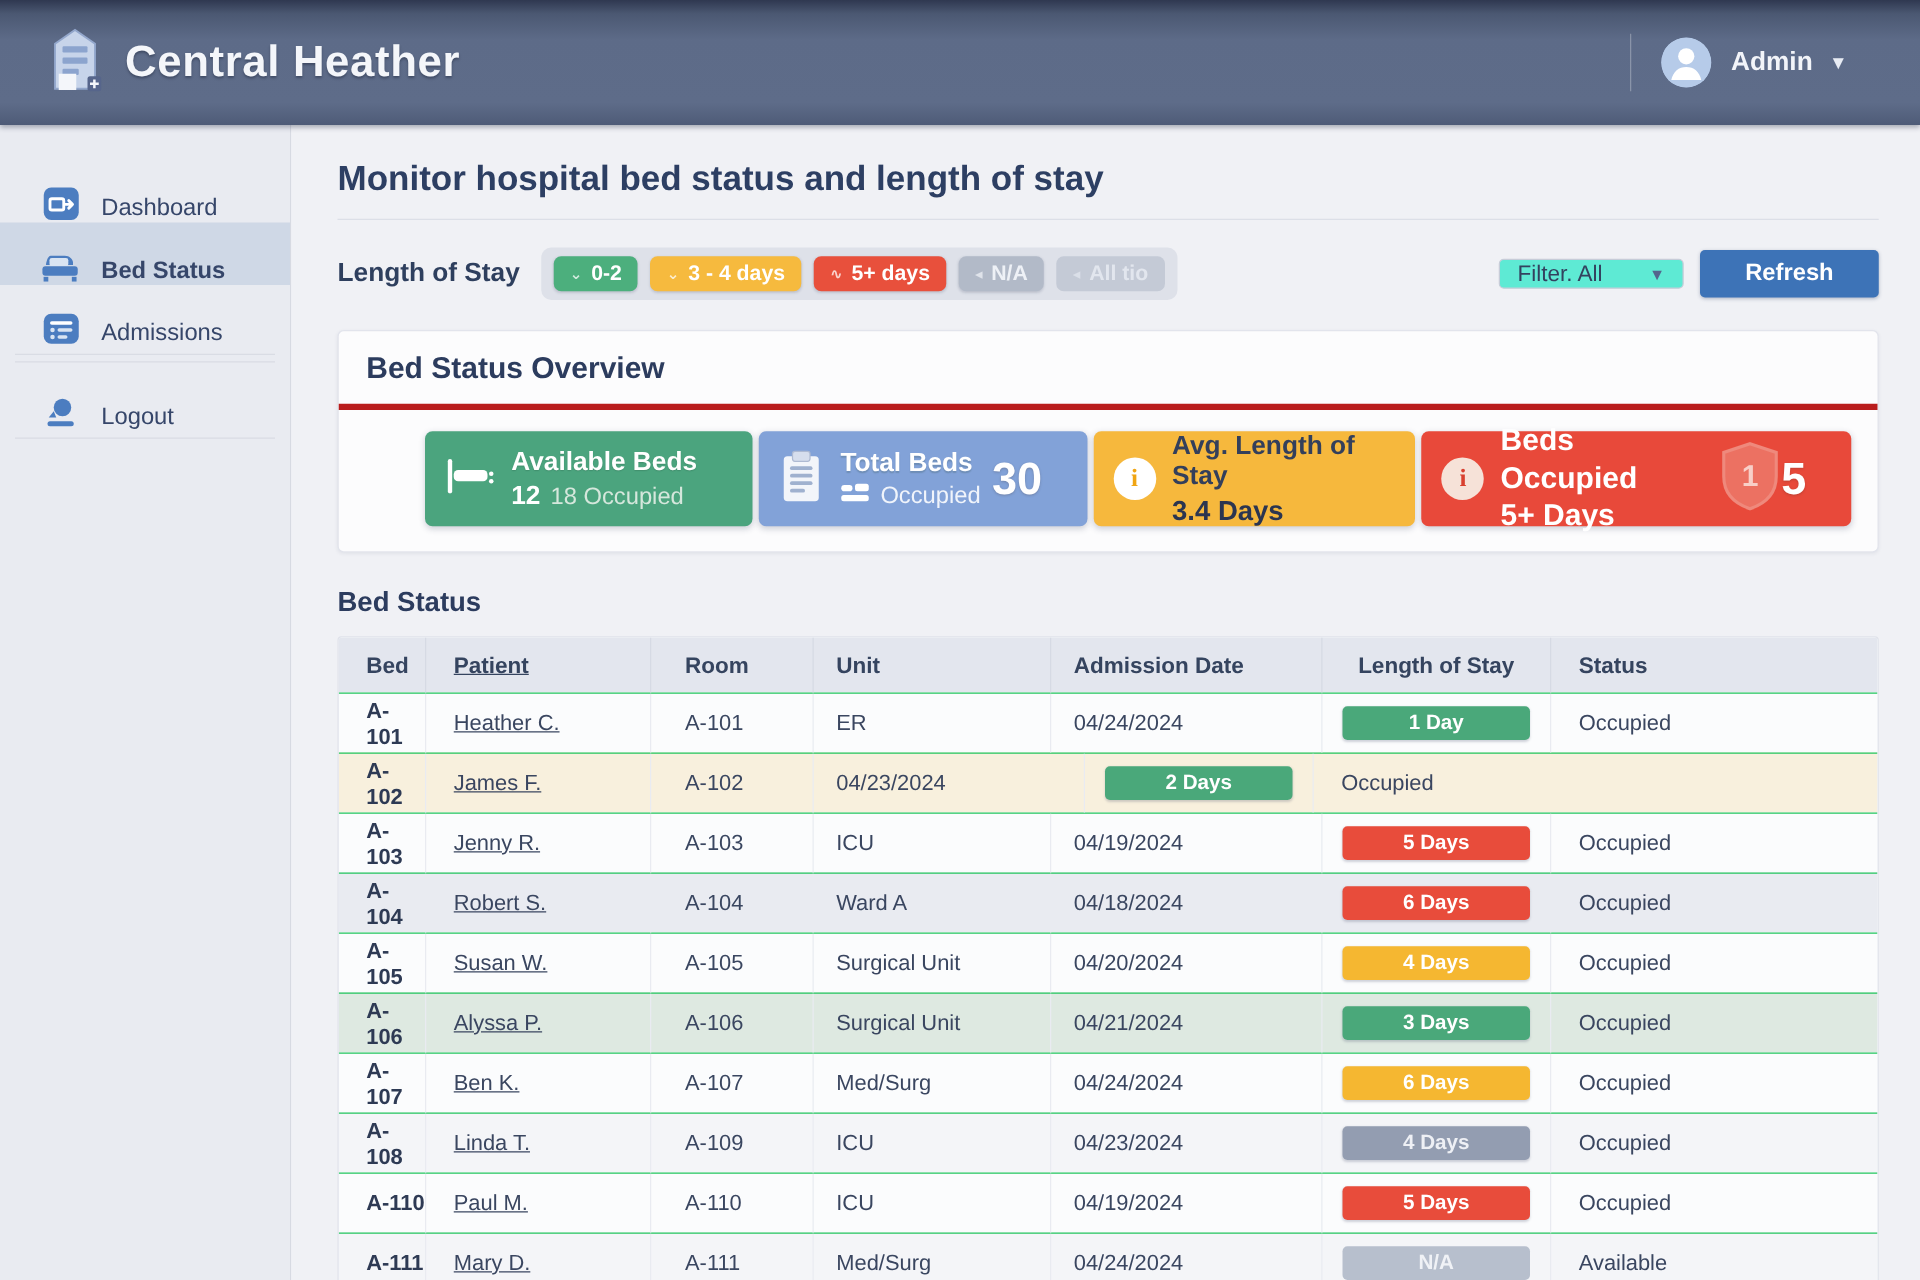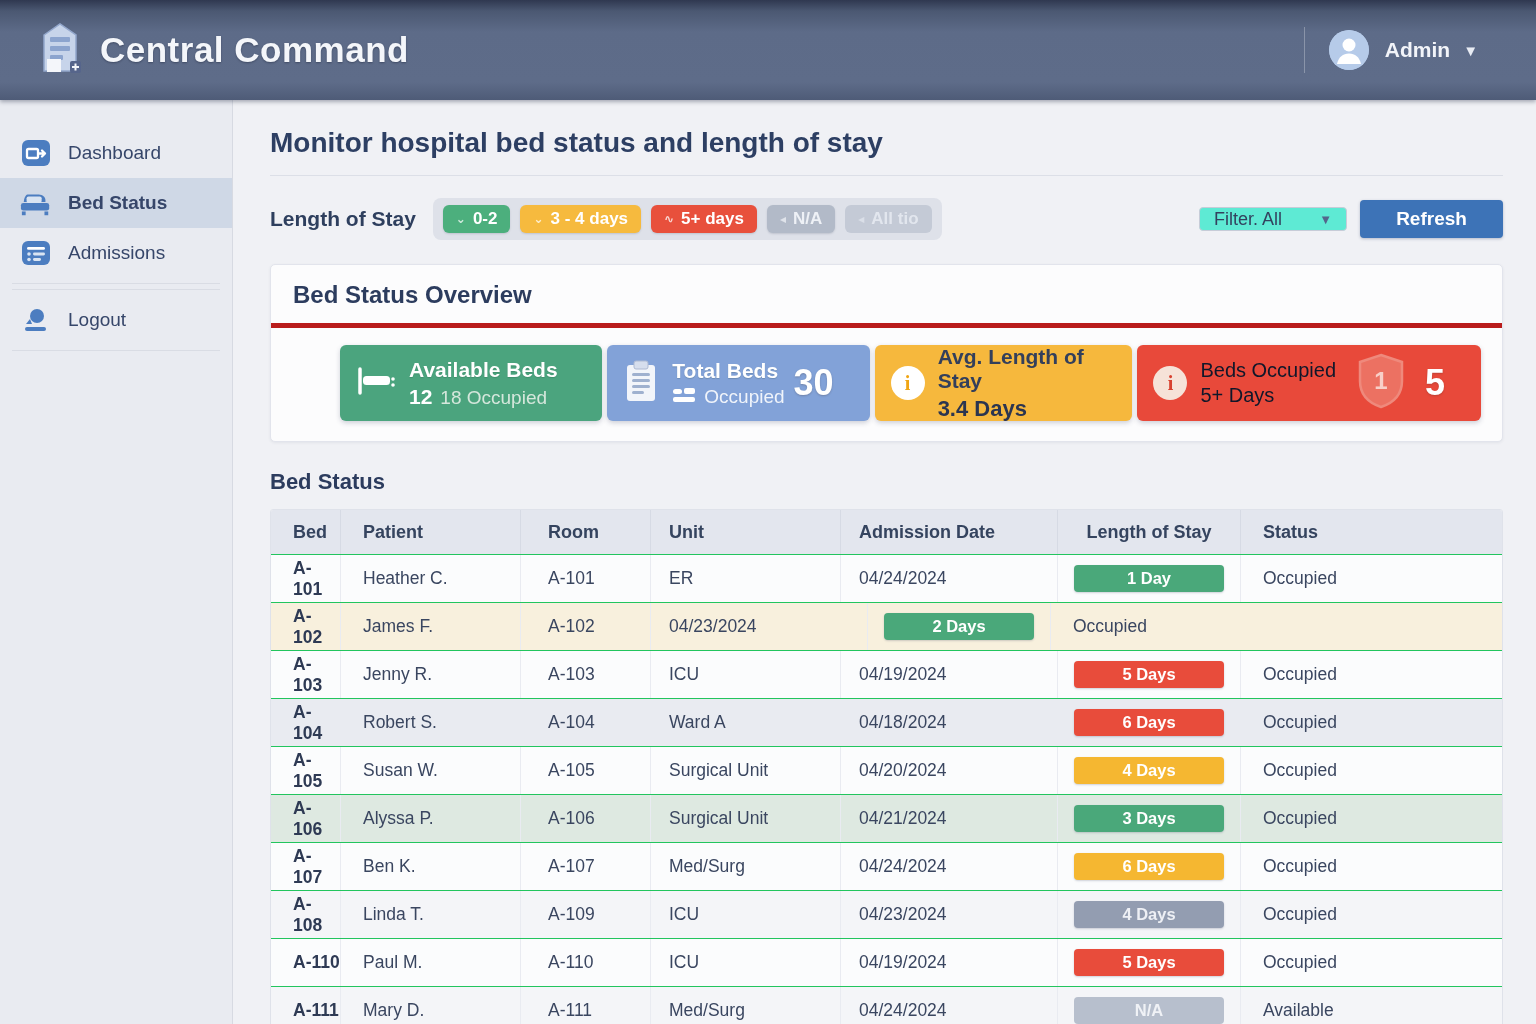--- a/index.html
+++ b/index.html
@@ -17,21 +17,21 @@
   .user-sep { width:1px; height:46px; background:rgba(255,255,255,.28); margin-right:24px; }
   .avatar { width:40px; height:40px; border-radius:50%; background:#b6cbe9; display:flex;
     align-items:center; justify-content:center; overflow:hidden; }
   .user-name { color:#f2f4f9; font-size:21px; font-weight:700; margin-left:16px; }
   .chev { color:#e8ecf4; font-size:15px; margin-left:13px; }
 
   
   .sidebar { position:absolute; top:100px; left:0; width:233px; bottom:0;
     background:#e9ebf1; border-right:1px solid #d7dae2; }
   .nav { padding-top:28px; }
-  .nav-item { display:flex; align-items:center; height:50px; padding-left:20px; gap:16px;
+  .nav-item { display:flex; align-items:flex-end; height:50px; padding-left:33px; gap:16px;
     font-size:19px; color:#36466a; cursor:pointer; }
   .nav-item.active { background:#cfd8e6; font-weight:600; }
   .nav-item .nav-icon { width:32px; height:30px; display:flex; align-items:center; justify-content:center; }
   .nav-divider { height:1px; background:#d9dce4; margin:5px 12px 5px 12px; }
 
   
   .main { position:absolute; top:100px; left:233px; right:0; bottom:0;
     padding:0 33px 0 37px; background:#f0f1f5; }
   .page-title { font-size:28px; color:#2d3f63; font-weight:600; padding:27px 0 16px 0; }
   .rule { height:1px; background:#dcdfe7; }
@@ -75,36 +75,36 @@
   .card-line2 b { font-size:21px; color:#fff; font-weight:700; margin-right:8px; }
   .card-subrow { display:flex; align-items:center; gap:8px; font-size:19px; color:rgba(255,255,255,.88); margin-top:3px; }
   .card-big { font-size:36px; font-weight:700; color:#fff; margin-left:auto; padding-right:20px;
     text-shadow:0 1px 2px rgba(60,40,30,.25); }
   .info-circle { width:34px; height:34px; min-width:34px; border-radius:50%; background:#fff;
     display:flex; align-items:center; justify-content:center; font-size:20px; font-weight:700; color:#f0a513;
     font-family:"Liberation Serif",serif; }
   .card.red .info-circle { background:#f6e2d8; color:#d8402f; }
   .card.yellow .card-title { color:#333f5b; text-shadow:none; }
   .card.yellow .card-value { font-size:22px; font-weight:700; color:#2b3550; margin-top:3px; }
-  .card.red .card-title2 { font-size:20px; font-weight:400; color:#0f172a; line-height:1.25; }
+  .card.red .card-title2 { font-size:24px; font-weight:700; color:#ffffff; line-height:1.25; }
   .shield { margin-left:auto; opacity:.8; }
 
   
   .section-title { font-size:22px; font-weight:700; color:#2c3c5e; margin:27px 0 14px 0; }
   .table { border:1px solid #dfe2ea; border-radius:3px; overflow:hidden; background:#fbfcfd; }
   .thead { display:flex; background:#e3e6ee; height:44px; }
   .th { font-size:18px; color:#35445f; font-weight:600; display:flex; align-items:center;
     padding-left:22px; border-right:1px solid #d6dae4; }
   .th:last-child { border-right:none; }
   .tr { display:flex; border-top:1px solid #22c55e; background:#fbfcfd; }
   .td { height:47px; display:flex; align-items:center; font-size:17.5px; color:#3a4660;
     padding-left:22px; border-right:1px solid #e9ebf1; }
   .td:last-child { border-right:none; }
   .col-bed { width:70px; }
-  .col-patient { width:180px; }
+  .col-patient { width:180px;text-decoration:underline; }
   .col-room { width:130px; }
   .col-room.td, .th.col-room { padding-left:27px; }
   .col-unit { width:190px; padding-left:18px; }
   .col-date { width:217px; padding-left:18px; }
   .col-los { width:183px; justify-content:center; padding-left:0; }
   .col-status { flex:1; }
   .td.col-bed { font-weight:700; color:#2e3a54; }
   .badge { min-width:150px; text-align:center; padding:4px 0; border-radius:4px; color:#fff;
     font-size:16.5px; font-weight:600; box-shadow:0 1px 2px rgba(50,60,90,.22); }
   .badge.green { background:#4aa87a; }
@@ -126,21 +126,21 @@
       <svg width="52" height="58" viewBox="0 0 52 58">
         <path d="M10 16 L26 5 L42 16 V52 H10 Z" fill="#c7d4ea" stroke="#93a7cc" stroke-width="1.5"></path>
         <rect x="16" y="18" width="20" height="5" rx="1" fill="#8ca4ce"></rect>
         <rect x="16" y="27" width="20" height="5" rx="1" fill="#8ca4ce"></rect>
         <rect x="16" y="36" width="13" height="5" rx="1" fill="#8ca4ce"></rect>
         <rect x="13" y="40" width="14" height="13" fill="#f4f6fa"></rect>
         <rect x="36" y="42" width="11" height="12" rx="2" fill="#56658b"></rect>
         <path d="M41.5 44.5v7 M38 48h7" stroke="#f4f6fa" stroke-width="2"></path>
       </svg>
     </span>
-    <span class="app-title">Central Command</span>
+    <span class="app-title">Central Heather</span>
   </div>
   <div class="header-right">
     <div class="user-sep"></div>
     <div class="avatar">
       <svg width="40" height="40" viewBox="0 0 40 40">
         <circle cx="20" cy="20" r="20" fill="#b6cbe9"></circle>
         <circle cx="20" cy="15" r="6.5" fill="#ffffff"></circle>
         <path d="M8 34c1.5-7 6-10.5 12-10.5S30.5 27 32 34z" fill="#ffffff"></path>
       </svg>
     </div>

